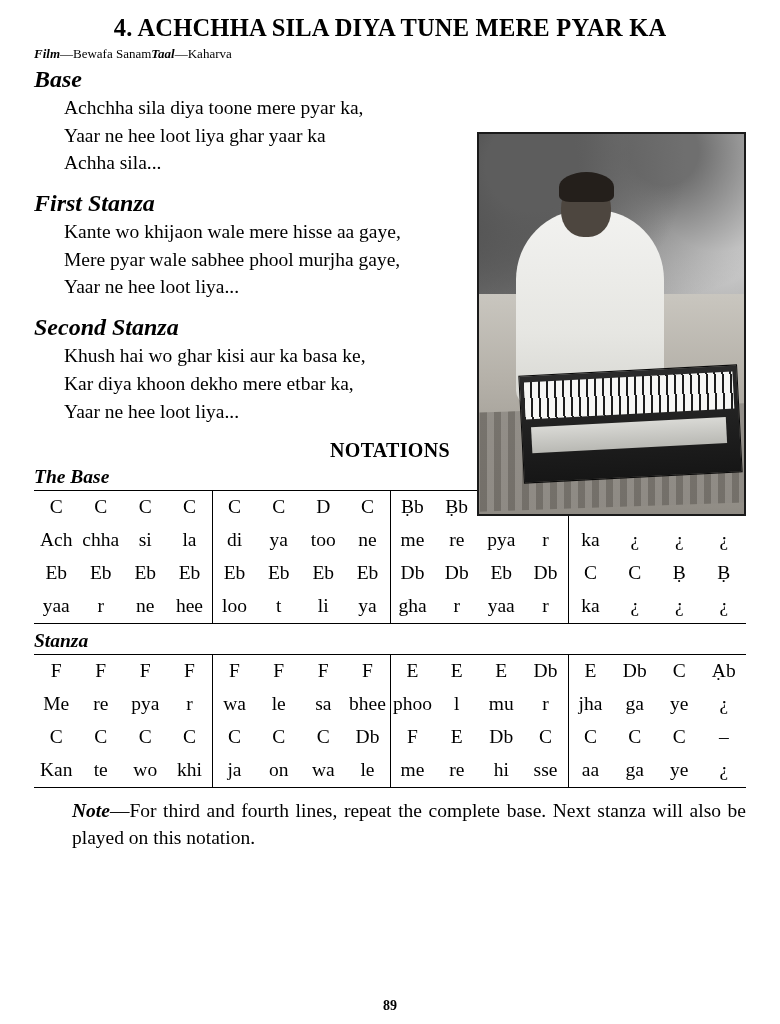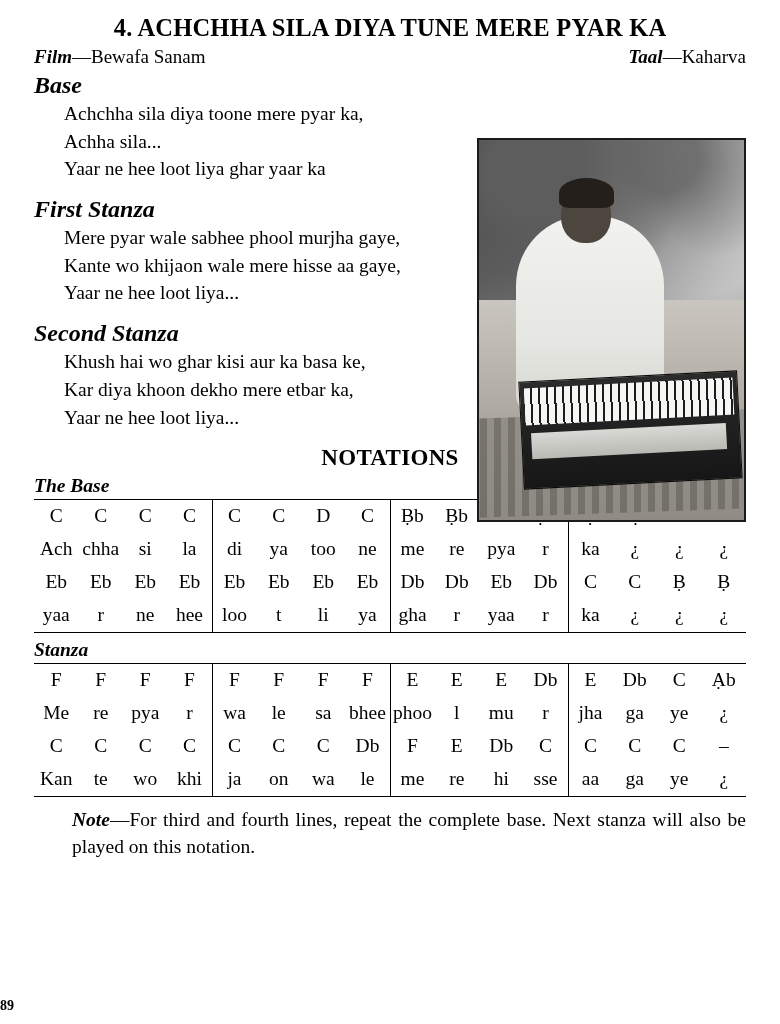--- a/index.html
+++ b/index.html
@@ -24,23 +24,23 @@
   .song-title {
     text-align: center;
     font-family: "Liberation Serif", serif;
     font-weight: bold;
     font-size: 24.5px;
     letter-spacing: 0.2px;
     margin: 6px 0 4px 0;
   }
   .meta-row {
     display: flex;
-    justify-content: space-between;
+    justify-content: flex-start;
     align-items: baseline;
-    font-size: 19px;
+    font-size: 13px;
     margin-top: 2px;
   }
   .meta-item .lbl {
     font-weight: bold;
     font-style: italic;
   }
   .section-head {
     font-weight: bold;
     font-style: italic;
     font-size: 24px;
@@ -120,21 +120,21 @@
     background: repeating-linear-gradient(90deg, #f6f6f4 0 6px, #1c1c1c 6px 8px);
   }
   .photo .hb-panel {
     position: absolute;
     left: 4%; top: 48%; width: 90%; height: 24%;
     background: linear-gradient(180deg, #d9d9d5 0%, #b9b9b4 100%);
   }
   .notations-title {
     text-align: center;
     font-weight: bold;
-    font-size: 23px;
+    font-size: 20px;
     margin: 14px 0 4px 0;
     letter-spacing: .3px;
   }
   .grid-head {
     font-weight: bold;
     font-style: italic;
     font-size: 19.5px;
     margin-bottom: 2px;
   }
   table.notation {
@@ -160,21 +160,21 @@
   .note-para .nlbl {
     font-weight: bold;
     font-style: italic;
   }
   .indent { padding-left: 38px; }
   .page-number {
     position: absolute;
     bottom: 10px;
     left: 0;
     width: 100%;
-    text-align: left;
+    text-align: center;
     font-size: 14px;
     font-weight: bold;
   }
 </style>
 </head>
 <body>
 
 <div class="page">
 
   <div class="song-title">4. ACHCHHA SILA DIYA TUNE MERE PYAR KA</div>
@@ -200,28 +200,28 @@
       <div class="harmonium">
         <div class="keys"></div>
         <div class="hb-panel"></div>
       </div>
     </div>
 
     <div style="width:452px;">
       <div class="section-head">Base</div>
       <div class="lyrics">
         <div>Achchha sila diya toone mere pyar ka,</div>
+        <div>Yaar ne hee loot liya ghar yaar ka</div>
         <div>Achha sila...</div>
-        <div>Yaar ne hee loot liya ghar yaar ka</div>
       </div>
 
       <div class="section-head" style="margin-top:13px;">First Stanza</div>
       <div class="lyrics">
+        <div>Kante wo khijaon wale mere hisse aa gaye,</div>
         <div>Mere pyar wale sabhee phool murjha gaye,</div>
-        <div>Kante wo khijaon wale mere hisse aa gaye,</div>
         <div>Yaar ne hee loot liya...</div>
       </div>
 
       <div class="section-head" style="margin-top:13px;">Second Stanza</div>
       <div class="lyrics">
         <div>Khush hai wo ghar kisi aur ka basa ke,</div>
         <div>Kar diya khoon dekho mere etbar ka,</div>
         <div>Yaar ne hee loot liya...</div>
       </div>
     </div>

